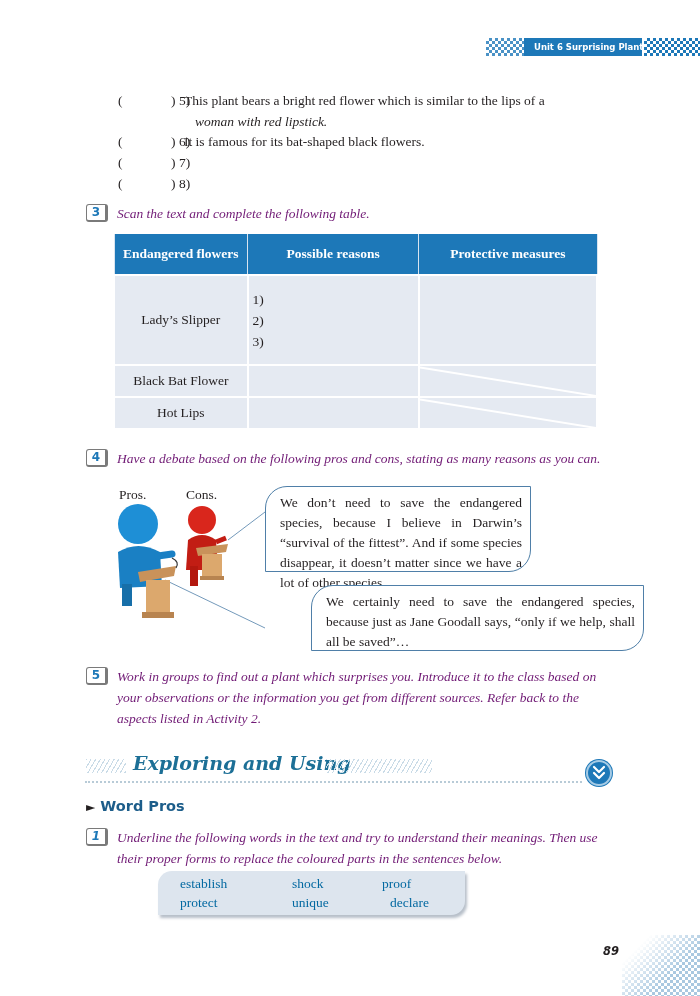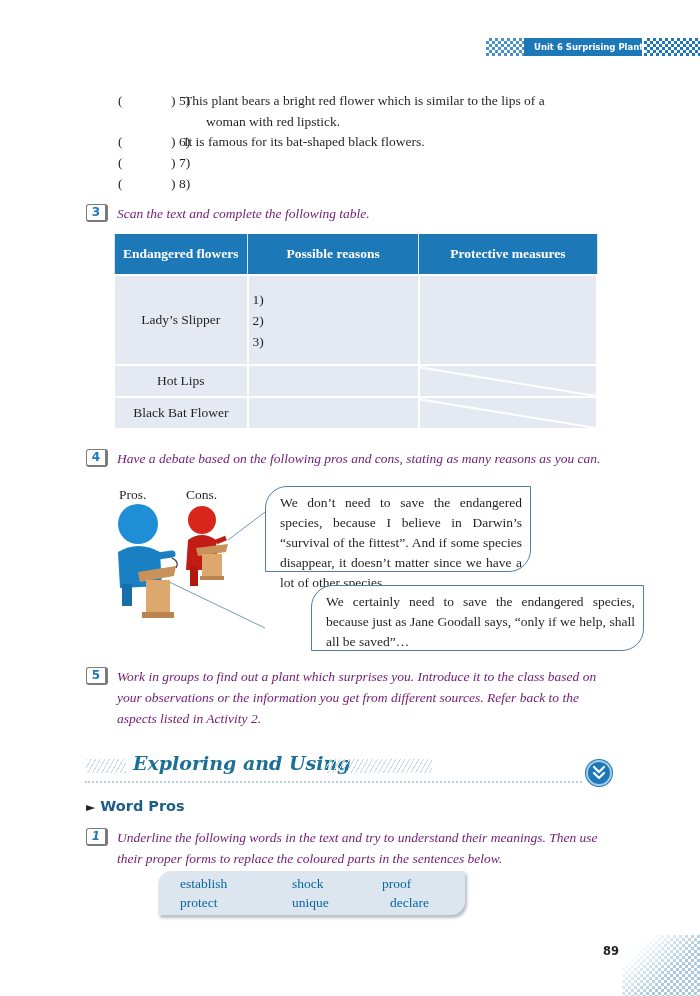--- a/index.html
+++ b/index.html
@@ -65,21 +65,21 @@
     background: #1d78b8; border: 2px solid #a6cbe5; box-shadow: 0 0 0 1px #1d78b8; }
 
   .word-power { position: absolute; left: 86px; top: 798px; font-family: "DejaVu Sans", sans-serif;
     font-weight: bold; font-size: 14.5px; color: #1c5d8a; }
 
   .word-box { position: absolute; left: 158px; top: 871px; width: 307px; height: 44px; background: #dde5ee;
     border-radius: 14px 0 14px 0; box-shadow: 2px 3px 3px #b7bfc9; }
   .word-box span { position: absolute; font-size: 13.5px; color: #0369a1; }
 
   .page-num { position: absolute; left: 603px; top: 944px; font-family: "DejaVu Sans", sans-serif;
-    font-weight: bold; font-size: 11.5px; color: #231f20; }
+    font-style: italic; font-weight: bold; font-size: 11.5px; color: #231f20; }
   .corner-checks { position: absolute; left: 622px; top: 935px; width: 78px; height: 61px;
     background-image:
       linear-gradient(45deg, #a9c8e0 25%, transparent 25%, transparent 75%, #a9c8e0 75%),
       linear-gradient(45deg, #a9c8e0 25%, transparent 25%, transparent 75%, #a9c8e0 75%);
     background-size: 6px 6px; background-position: 0 0, 3px 3px;
     -webkit-mask-image: linear-gradient(135deg, transparent 20%, #000 65%);
     mask-image: linear-gradient(135deg, transparent 20%, #000 65%); }
 </style>
 </head>
 <body>
@@ -87,21 +87,21 @@
 <div class="unit-band">
   <div class="checks-left"></div>
   <div class="label">Unit 6    Surprising Plants</div>
   <div class="checks-right"></div>
 </div>
 
 <div class="tf-item" style="top:90px;height:42px;">
   <span class="paren-open">(</span>
   <span class="paren-close">) <span>5)</span></span>
   <span class="text">This plant bears a bright red flower which is similar to the lips of a</span>
-  <span class="text2" style="left:88px;">woman with red lipstick.</span>
+  <span class="text2" style="left:77px;font-style:italic;">woman with red lipstick.</span>
 </div>
 <div class="tf-item" style="top:131px;height:21px;">
   <span class="paren-open">(</span>
   <span class="paren-close">) <span>6)</span></span>
   <span class="text" style="text-align:left">It is famous for its bat-shaped black flowers.</span>
 </div>
 <div class="tf-item" style="top:152px;height:21px;">
   <span class="paren-open">(</span>
   <span class="paren-close">) <span>7)</span></span>
 </div>
@@ -127,30 +127,30 @@
       <td>
         <div class="reasons">
           <div>1)</div>
           <div>2)</div>
           <div>3)</div>
         </div>
       </td>
       <td></td>
     </tr>
     <tr style="height:32px">
-      <td class="name">Hot Lips</td>
+      <td class="name">Black Bat Flower</td>
       <td></td>
       <td>
         <svg class="diag" width="100%" height="100%" preserveAspectRatio="none" viewBox="0 0 100 100">
             <line x1="0" y1="5" x2="100" y2="100" stroke="#fff" stroke-width="2" vector-effect="non-scaling-stroke"></line>
           </svg>
       </td>
     </tr>
     <tr style="height:32px">
-      <td class="name">Black Bat Flower</td>
+      <td class="name">Hot Lips</td>
       <td></td>
       <td>
         <svg class="diag" width="100%" height="100%" preserveAspectRatio="none" viewBox="0 0 100 100">
             <line x1="0" y1="5" x2="100" y2="100" stroke="#fff" stroke-width="2" vector-effect="non-scaling-stroke"></line>
           </svg>
       </td>
     </tr>
   </tbody>
 </table>
 

